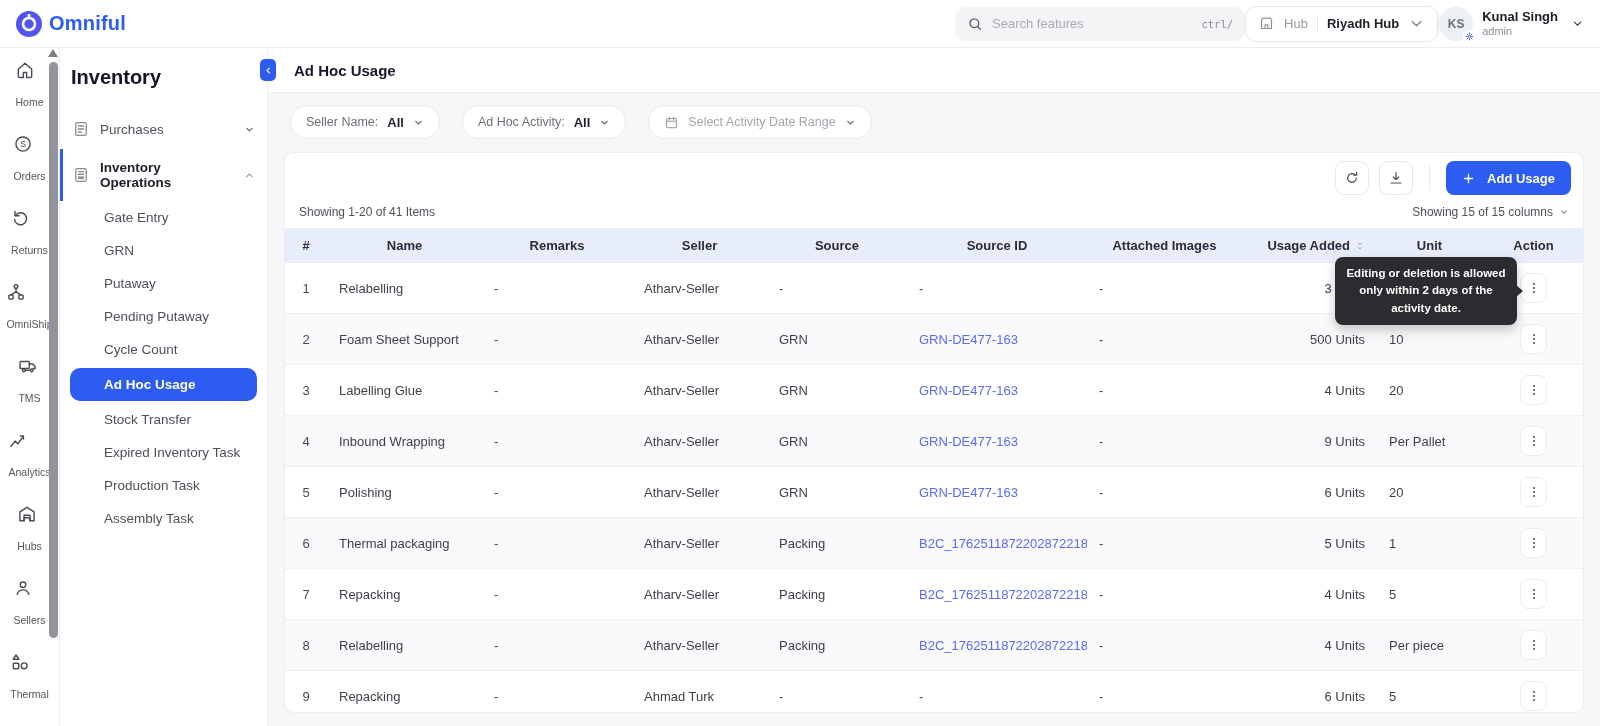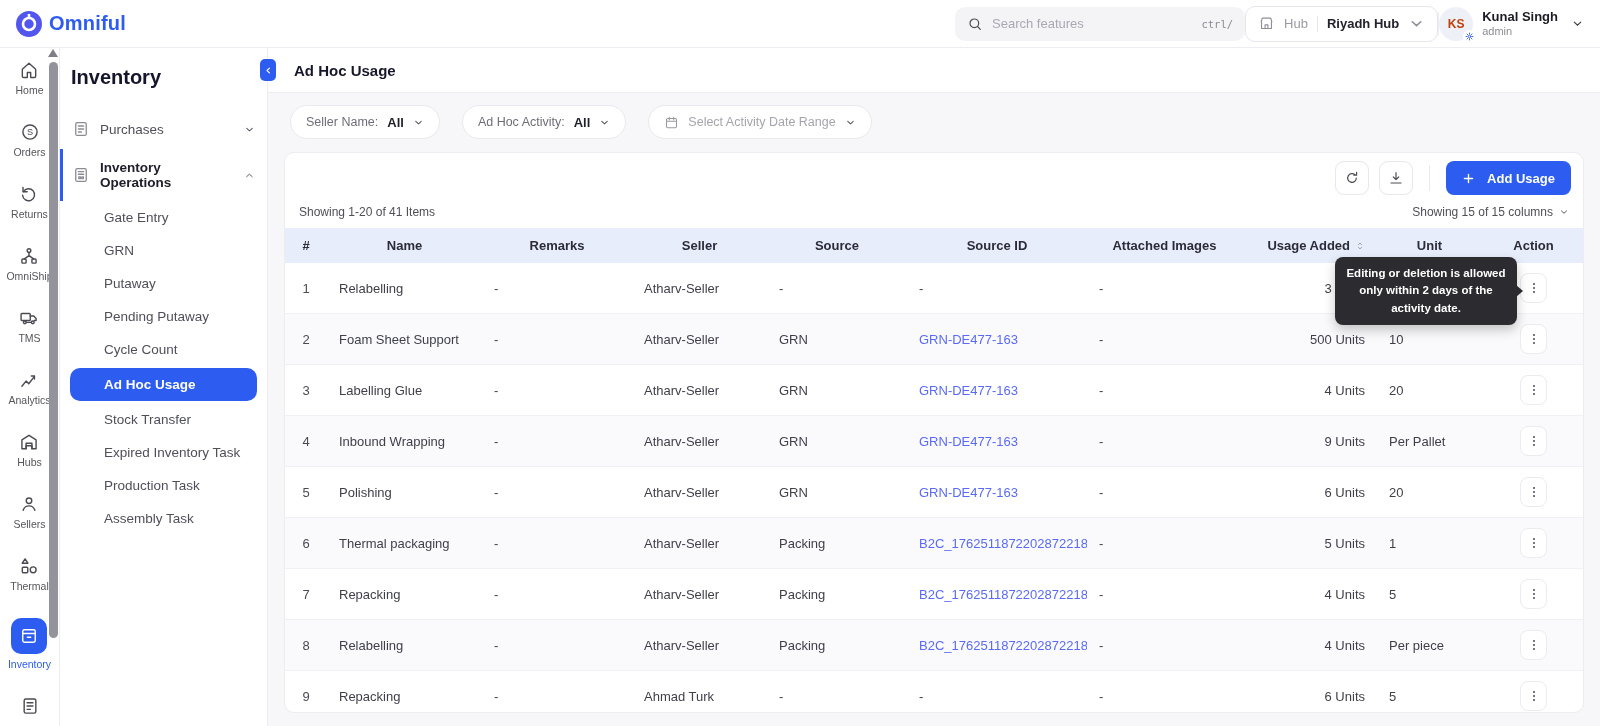--- a/index.html
+++ b/index.html
@@ -24,32 +24,32 @@
   .searchbox input::placeholder{color:#a9a9b2;}
   .shortcut{font-family:"DejaVu Sans Mono",monospace;font-size:10.5px;color:#8b8b93;}
   .hub-select{height:36px;background:#fff;border:1px solid #e6e6ec;border-radius:10px;display:flex;align-items:center;gap:9px;padding:0 12px;}
   .hub-select .icon{width:17px;height:17px;color:#8f8f98;}
   .hub-label{font-size:13px;color:#9a9aa3;}
   .hub-vr{width:1px;height:16px;background:#e6e6ec;}
   .hub-value{font-size:13px;color:#23232d;font-weight:600;}
   .chev{width:11px;height:11px;color:#55555f;}
   .top-vr{width:1px;height:24px;background:#ececf1;}
   .userchip{display:flex;align-items:center;gap:9px;}
-  .avatar{width:34px;height:34px;border-radius:50%;background:#edf0f7;color:#c2410c;font-size:12px;font-weight:600;display:flex;align-items:center;justify-content:center;position:relative;}
+  .avatar{width:34px;height:34px;border-radius:50%;background:#edf0f7;color:#737373;font-size:12px;font-weight:600;display:flex;align-items:center;justify-content:center;position:relative;}
   .avatar-badge{position:absolute;right:-3px;bottom:-2px;width:13px;height:13px;border-radius:50%;background:#fff;display:flex;align-items:center;justify-content:center;color:var(--primary);}
   .avatar-badge svg{width:9px;height:9px;}
   .user-name{font-size:13px;font-weight:600;color:#1b1b24;line-height:1.2;}
   .user-role{font-size:11px;color:#8d8d96;line-height:1.2;}
   .user-chev{width:13px;height:13px;color:#3f3f49;margin-left:4px;}
 
   .shell{display:flex;height:678px;}
 
   
   .rail{width:60px;background:#fff;border-right:1px solid #ececf1;position:relative;display:flex;flex-direction:column;align-items:center;padding-top:12px;gap:26px;flex:none;}
-  .rail-item{display:flex;flex-direction:column;align-items:center;gap:4px;cursor:pointer;}
+  .rail-item{display:flex;flex-direction:column;gap:16px;cursor:pointer;}
   .rail-ico{width:20px;height:20px;color:#4b4b54;}
   .rail-ico.boxed{width:36px;height:36px;background:var(--primary);border-radius:10px;color:#fff;padding:8px;}
   .rail-label{font-size:10.5px;color:#55555c;}
   .rail-item.active .rail-label{color:var(--primary);}
   .rail-scrollbar{position:absolute;right:1px;top:14px;width:9px;height:576px;background:#93939b;border-radius:5px;}
   .rail-scroll-up{position:absolute;right:1px;top:1px;width:0;height:0;border-left:5px solid transparent;border-right:5px solid transparent;border-bottom:8px solid #7e7e86;}
 
   
   .sidebar{width:208px;background:#fff;border-right:1px solid #ececf1;flex:none;padding-top:12px;position:relative;}
   .sidebar-title{font-size:20px;font-weight:700;color:#15152b;padding:6px 12px 20px 11px;}

